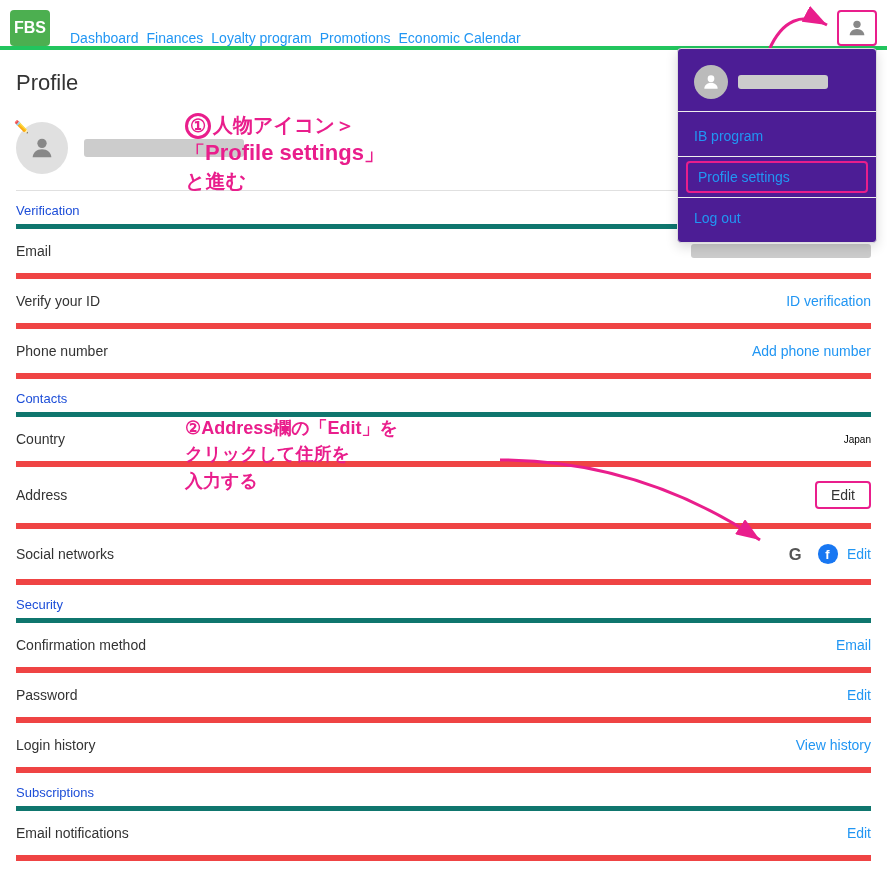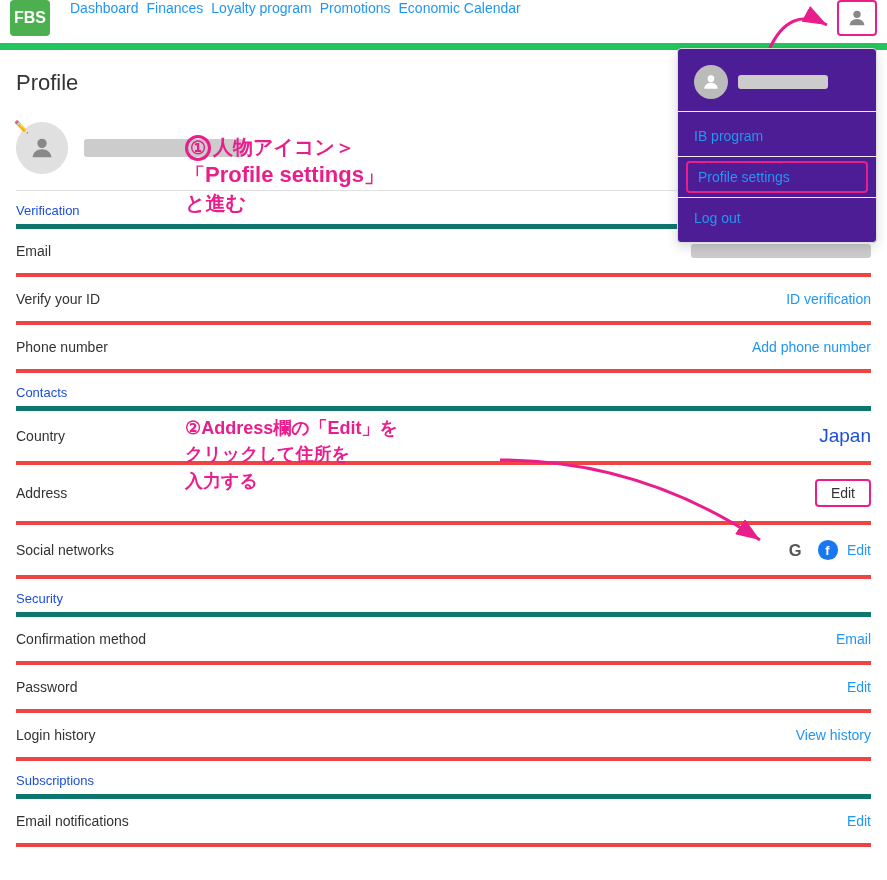--- a/index.html
+++ b/index.html
@@ -1,23 +1,23 @@
 <!DOCTYPE html>
 <html><head>
   <meta charset="utf-8">
   <style>
     * { box-sizing: border-box; margin: 0; padding: 0; }
     body { font-family: Arial, sans-serif; font-size: 14px; color: #333; background: #fff; width: 887px; min-height: 880px; }
 
     
     .navbar {
       display: flex;
-      align-items: flex-start;
+      align-items: flex-end;
       background: #fff;
-      border-bottom: 7px solid #22c55e;
+      border-bottom: 4px solid #22c55e;
       padding: 0 10px;
       height: 50px;
       position: relative;
     }
     .fbs-logo {
       background: #4CAF50;
       color: #fff;
       font-weight: bold;
       font-size: 16px;
       width: 40px;
@@ -169,21 +169,21 @@
       font-size: 13px;
       color: #1d4ed8;
       padding: 12px 0 6px 0;
       border-bottom: 5px solid #0f766e;
     }
     .profile-row {
       display: flex;
       align-items: center;
       justify-content: space-between;
       padding: 14px 0;
-      border-bottom: 4px solid #ef4444;
+      border-bottom: 6px solid #ef4444;
     }
     .row-label {
       font-size: 14px;
       color: #333;
     }
     .row-action {
       font-size: 14px;
       color: #2196F3;
       cursor: pointer;
       text-decoration: none;
@@ -257,22 +257,22 @@
     }
 
     
     .arrow-svg {
       position: absolute;
       pointer-events: none;
     }
 
     
     .country-value {
-      color: #1d4ed8;
-      font-size: 19px;
+      color: #000000;
+      font-size: 10px;
     }
   </style>
 </head>
 <body>
 
 <div class="navbar">
   <div class="fbs-logo">FBS</div>
   <div class="nav-links">
     <a class="nav-link">Dashboard</a>
     <a class="nav-link">Finances</a>
@@ -321,21 +321,21 @@
     <div class="profile-avatar">
       <span class="edit-pencil">✏️</span>
       <svg width="28" height="28" viewBox="0 0 24 24" fill="#888">
         <circle cx="12" cy="8" r="4"></circle>
         <path d="M4 20c0-4 3.6-7 8-7s8 3 8 7"></path>
       </svg>
     </div>
     <div class="profile-name-blur"></div>
   </div>
 
-  <div class="annotation" style="left: 185px; top: 62px; width: 340px; margin-top: 22px;">
+  <div class="annotation" style="left: 185px; top: 62px; width: 340px;">
     <div class="annotation-text">
       <span class="circle-num">①</span>人物アイコン＞<br>「<span style="font-size:22px;">Profile settings</span>」<br>と進む
     </div>
   </div>
 
   <div class="section-label">Verification</div>
   <div class="profile-row">
     <span class="row-label">Email</span>
     <div class="email-blur"></div>
   </div>

